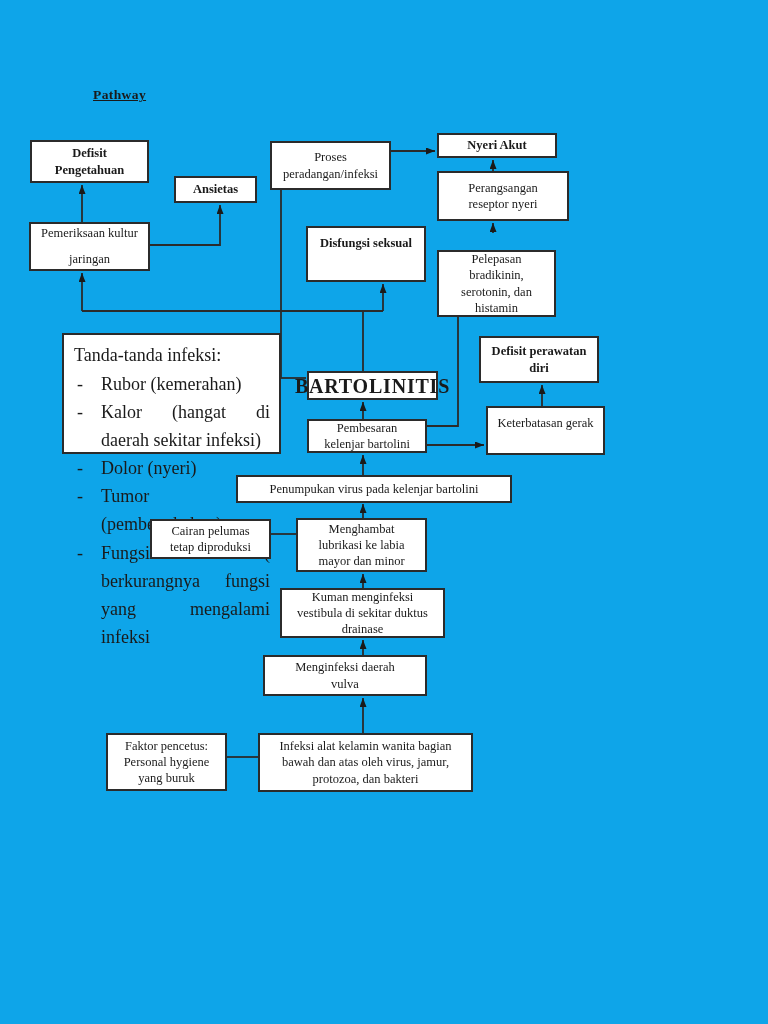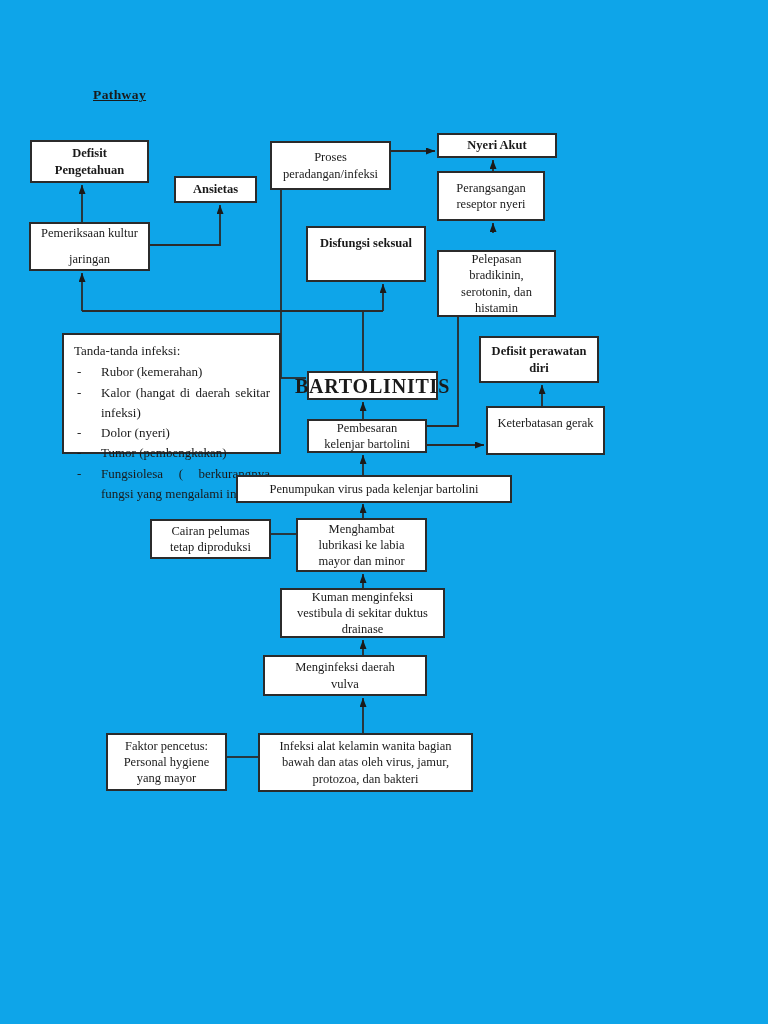--- a/index.html
+++ b/index.html
@@ -29,21 +29,21 @@
     white-space:pre-line;
     padding:2px 3px;
   }
   .bold{font-weight:bold;}
   .top{align-items:flex-start;padding-top:7px;}
   .wide-lines{line-height:2.05;}
   .big{font-size:20px;letter-spacing:.8px;}
   .node.list{
     display:block;text-align:left;white-space:normal;
     padding:6px 6px 0 10px;
-    font-size:13px;line-height:1.56;
+    font-size:18px;line-height:1.56;
   }
   .list-title{margin-bottom:1px;}
   .list-item{display:flex;}
   .dash{flex:0 0 24px;padding-left:3px;}
   .item-text{flex:1;text-align:justify;padding-right:3px;}
 </style>
 </head>
 <body>
 
 <div class="page">
@@ -85,21 +85,21 @@
   <div class="node bold" style="left:30px;top:140px;width:119px;height:43px;">Defisit
 Pengetahuan</div>
 
   <div class="node bold" style="left:174px;top:176px;width:83px;height:27px;">Ansietas</div>
 
   <div class="node" style="left:270px;top:141px;width:121px;height:49px;">Proses
 peradangan/infeksi</div>
 
   <div class="node bold" style="left:437px;top:133px;width:120px;height:25px;">Nyeri Akut</div>
 
-  <div class="node" style="left:437px;top:171px;width:108px;height:50px;">Perangsangan
+  <div class="node" style="left:437px;top:171px;width:132px;height:50px;">Perangsangan
 reseptor nyeri</div>
 
   <div class="node" style="left:437px;top:250px;width:119px;height:67px;">Pelepasan
 bradikinin,
 serotonin, dan
 histamin</div>
 
   <div class="node wide-lines" style="left:29px;top:222px;width:121px;height:49px;">Pemeriksaan kultur
 jaringan</div>
 
@@ -150,19 +150,19 @@
 
   <div class="node" style="left:280px;top:588px;width:165px;height:50px;">Kuman menginfeksi
 vestibula di sekitar duktus
 drainase</div>
 
   <div class="node" style="left:263px;top:655px;width:164px;height:41px;">Menginfeksi daerah
 vulva</div>
 
   <div class="node" style="left:106px;top:733px;width:121px;height:58px;">Faktor pencetus:
 Personal hygiene
-yang mayor</div>
+yang buruk</div>
 
   <div class="node" style="left:258px;top:733px;width:215px;height:59px;">Infeksi alat kelamin wanita bagian
 bawah dan atas oleh virus, jamur,
 protozoa, dan bakteri</div>
 
 </div>
 
 </body></html>

